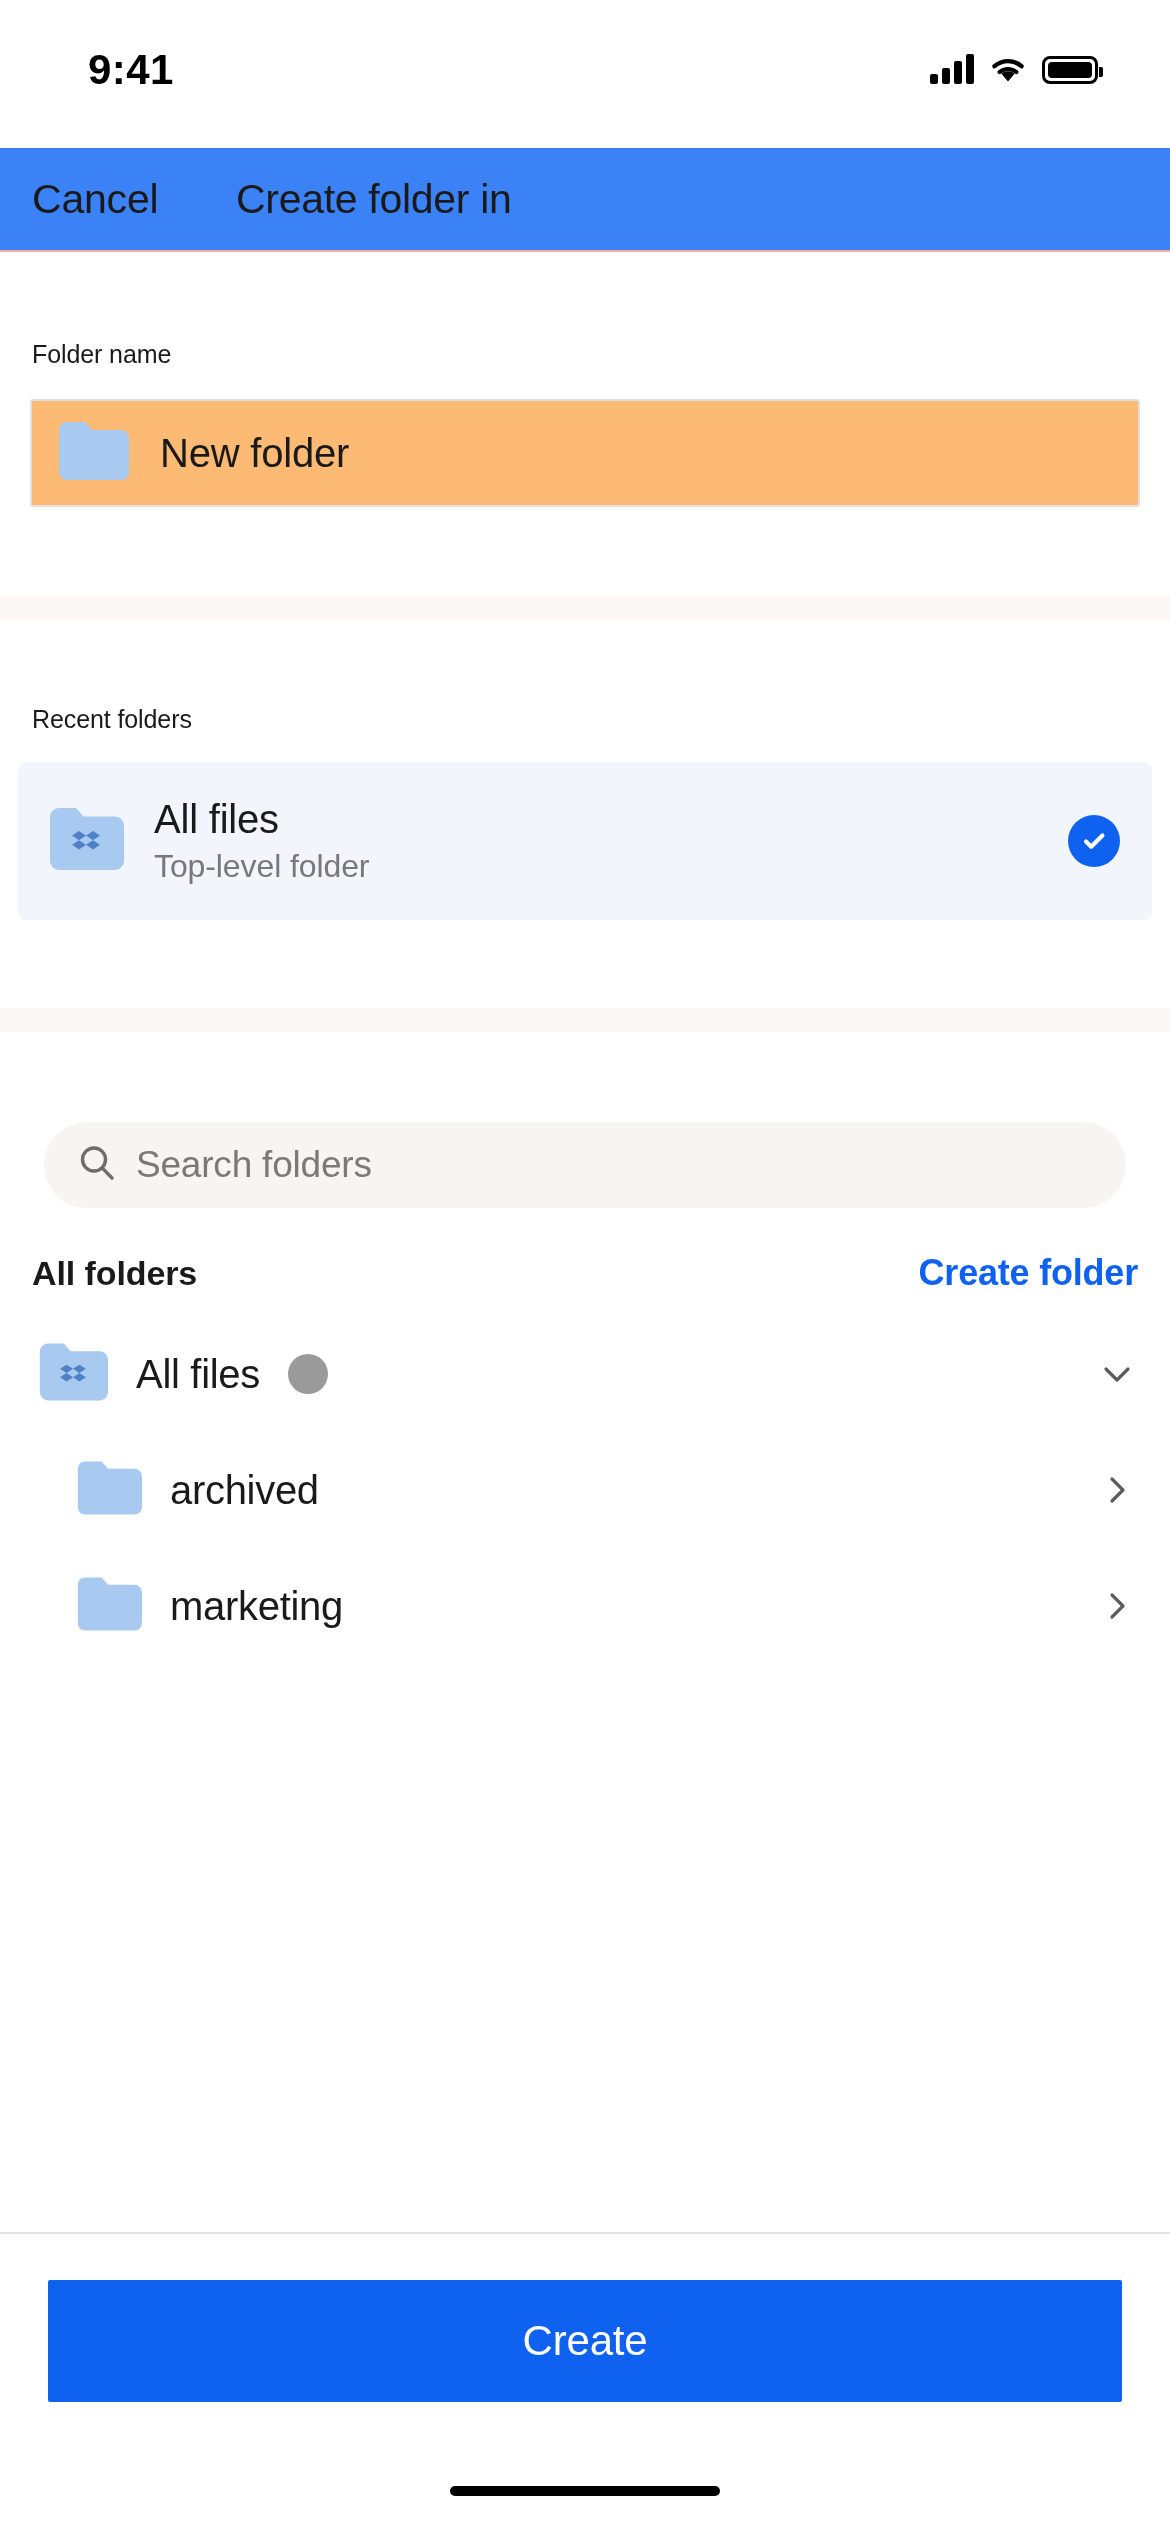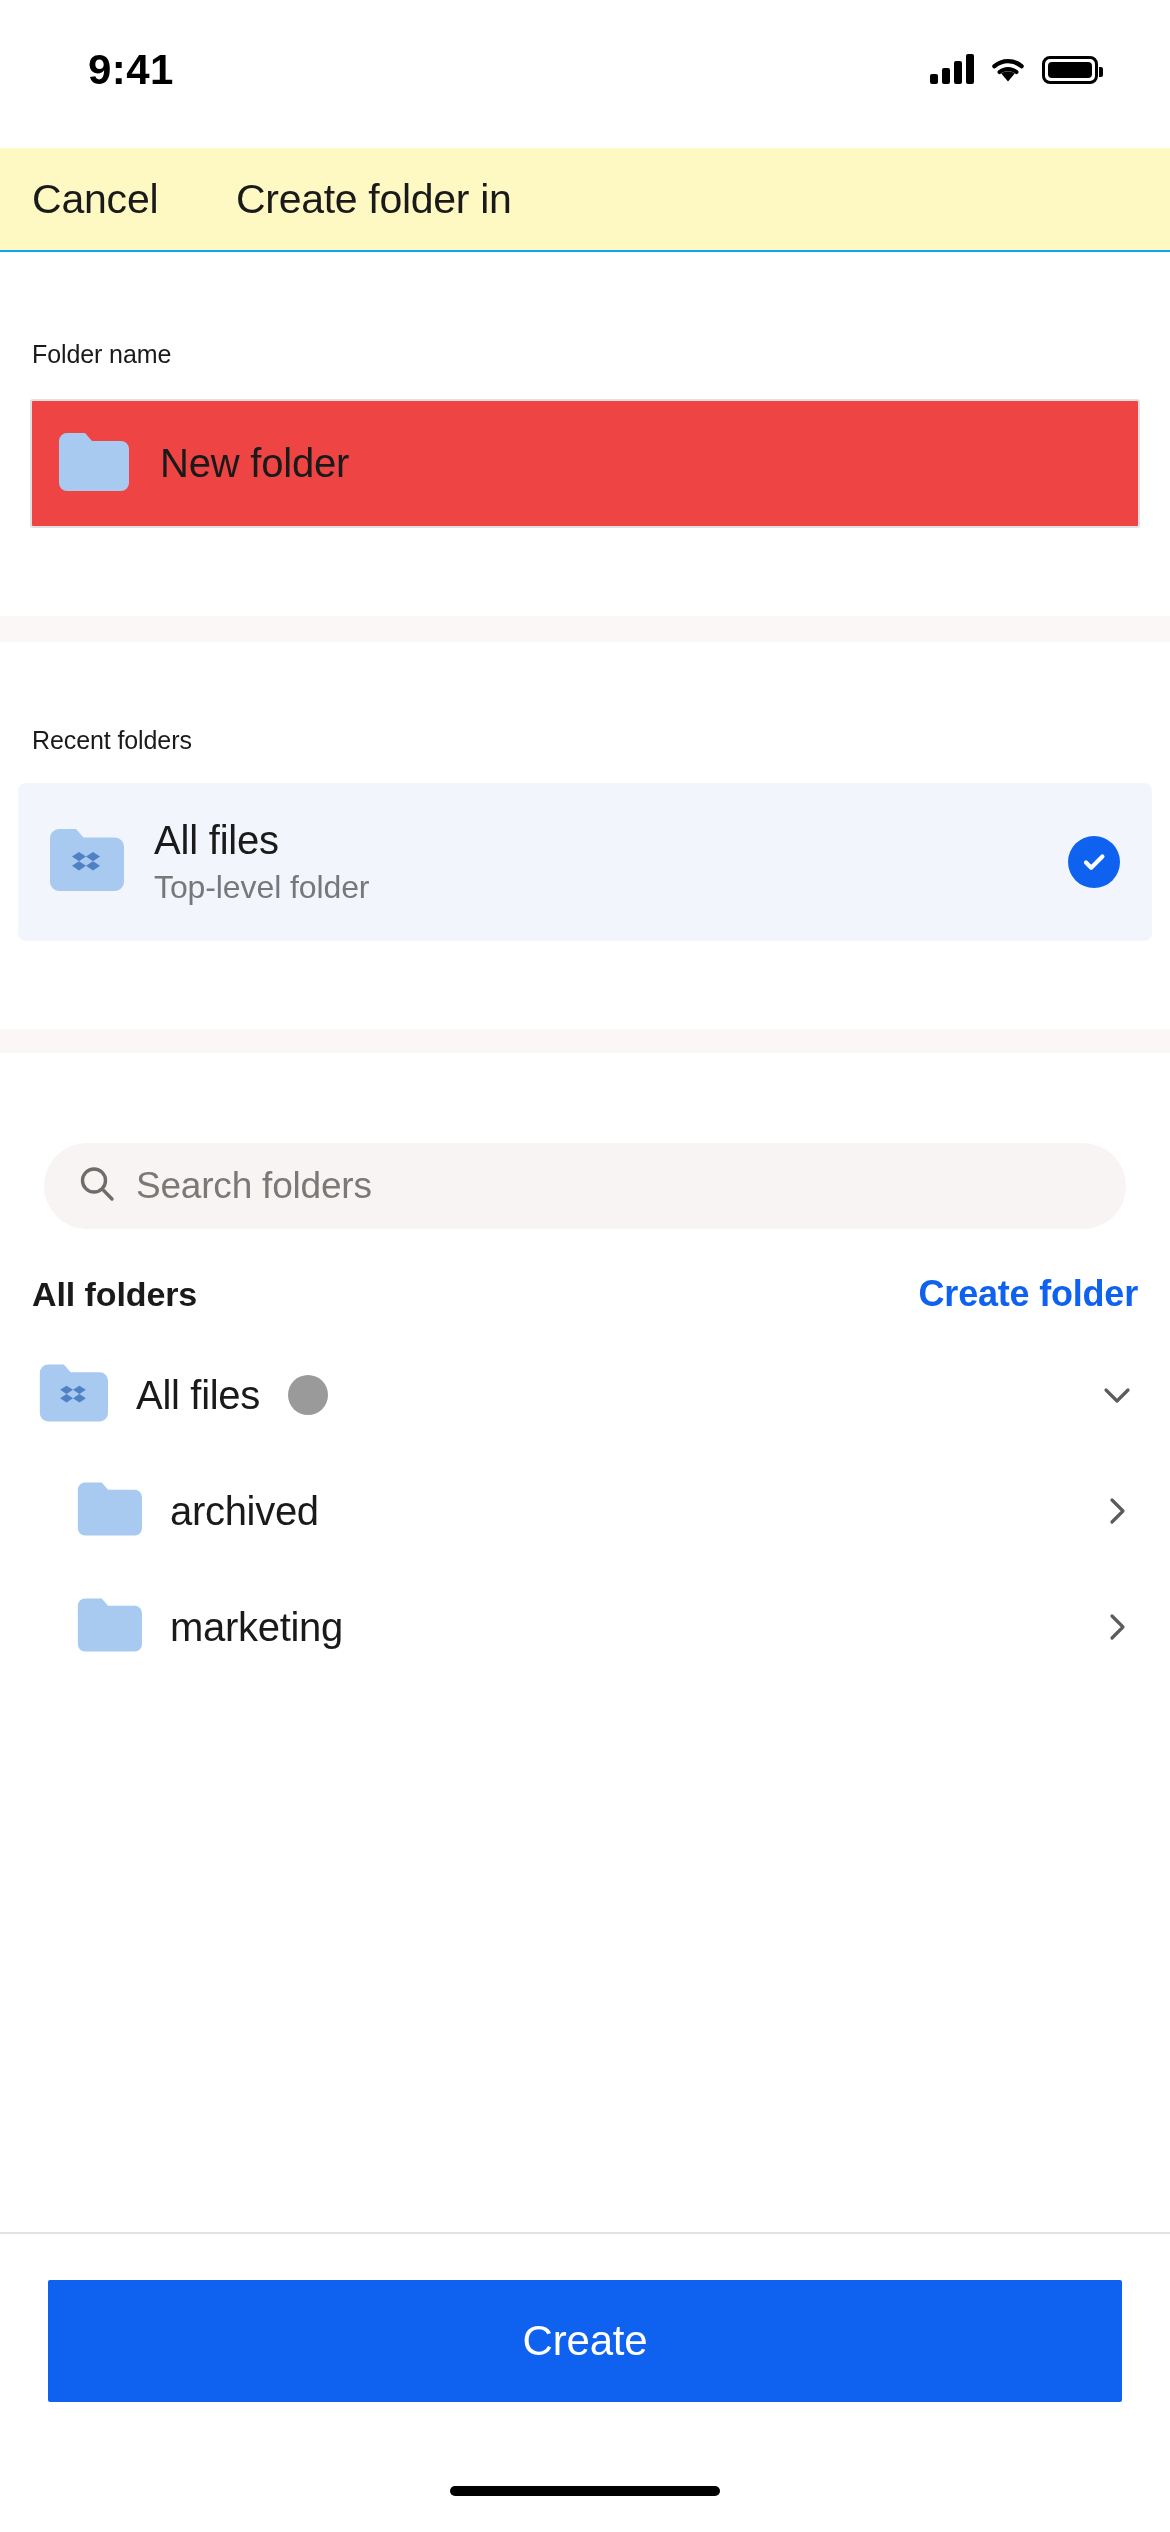--- a/index.html
+++ b/index.html
@@ -26,42 +26,42 @@
   .bars i:nth-child(3) { height: 23px; }
   .bars i:nth-child(4) { height: 30px; }
   .wifi { width: 40px; height: 30px; position: relative; }
   .batt { width: 56px; height: 28px; border: 3px solid #000; border-radius: 8px; position: relative; padding: 3px; }
   .batt::after { content: ""; position: absolute; right: -8px; top: 8px; width: 4px; height: 10px; background: #000; border-radius: 0 2px 2px 0; }
   .batt > span { display: block; height: 100%; width: 100%; background: #000; border-radius: 4px; }
 
   
   .navbar {
     flex: 0 0 104px; height: 104px; position: relative;
-    border-bottom: 2px solid #0ea5e9; background: #fef9c3;
+    border-bottom: 2px solid #fca5a5; background: #3b82f6;
   }
   .nav-cancel {
     position: absolute; left: 32px; top: 50%; transform: translateY(-50%);
     font-size: 41px; color: #1a1a1a; font-weight: 400; letter-spacing: -0.2px;
     background: none; border: none; font-family: inherit; cursor: pointer;
   }
   .nav-title {
     position: absolute; left: 236px; top: 50%; transform: translateY(-50%);
     font-size: 41px; color: #1a1a1a; font-weight: 400; letter-spacing: -0.3px;
   }
 
   
   .section-folder-name { padding: 40px 0 0 0; background: #fff; }
   .section-label {
     font-size: 25px; font-weight: 400; color: #1a1a1a;
     padding: 0 32px; letter-spacing: -0.1px;
   }
   .name-field {
-    margin: 30px 30px 0 30px; height: 129px;
+    margin: 30px 30px 0 30px; height: 108px;
     border: 2px solid #dfe0e1; border-radius: 3px;
-    display: flex; align-items: center; background: #ef4444;
+    display: flex; align-items: center; background: #fdba74;
   }
   .name-field .fi { margin-left: 25px; }
   .name-field input {
     border: none; outline: none; background: transparent;
     font-family: inherit; font-size: 40px; color: #1a1a1a;
     margin-left: 31px; width: 480px; letter-spacing: -0.2px;
   }
   .name-field input::placeholder { color: #9b9b9b; }
 
   

